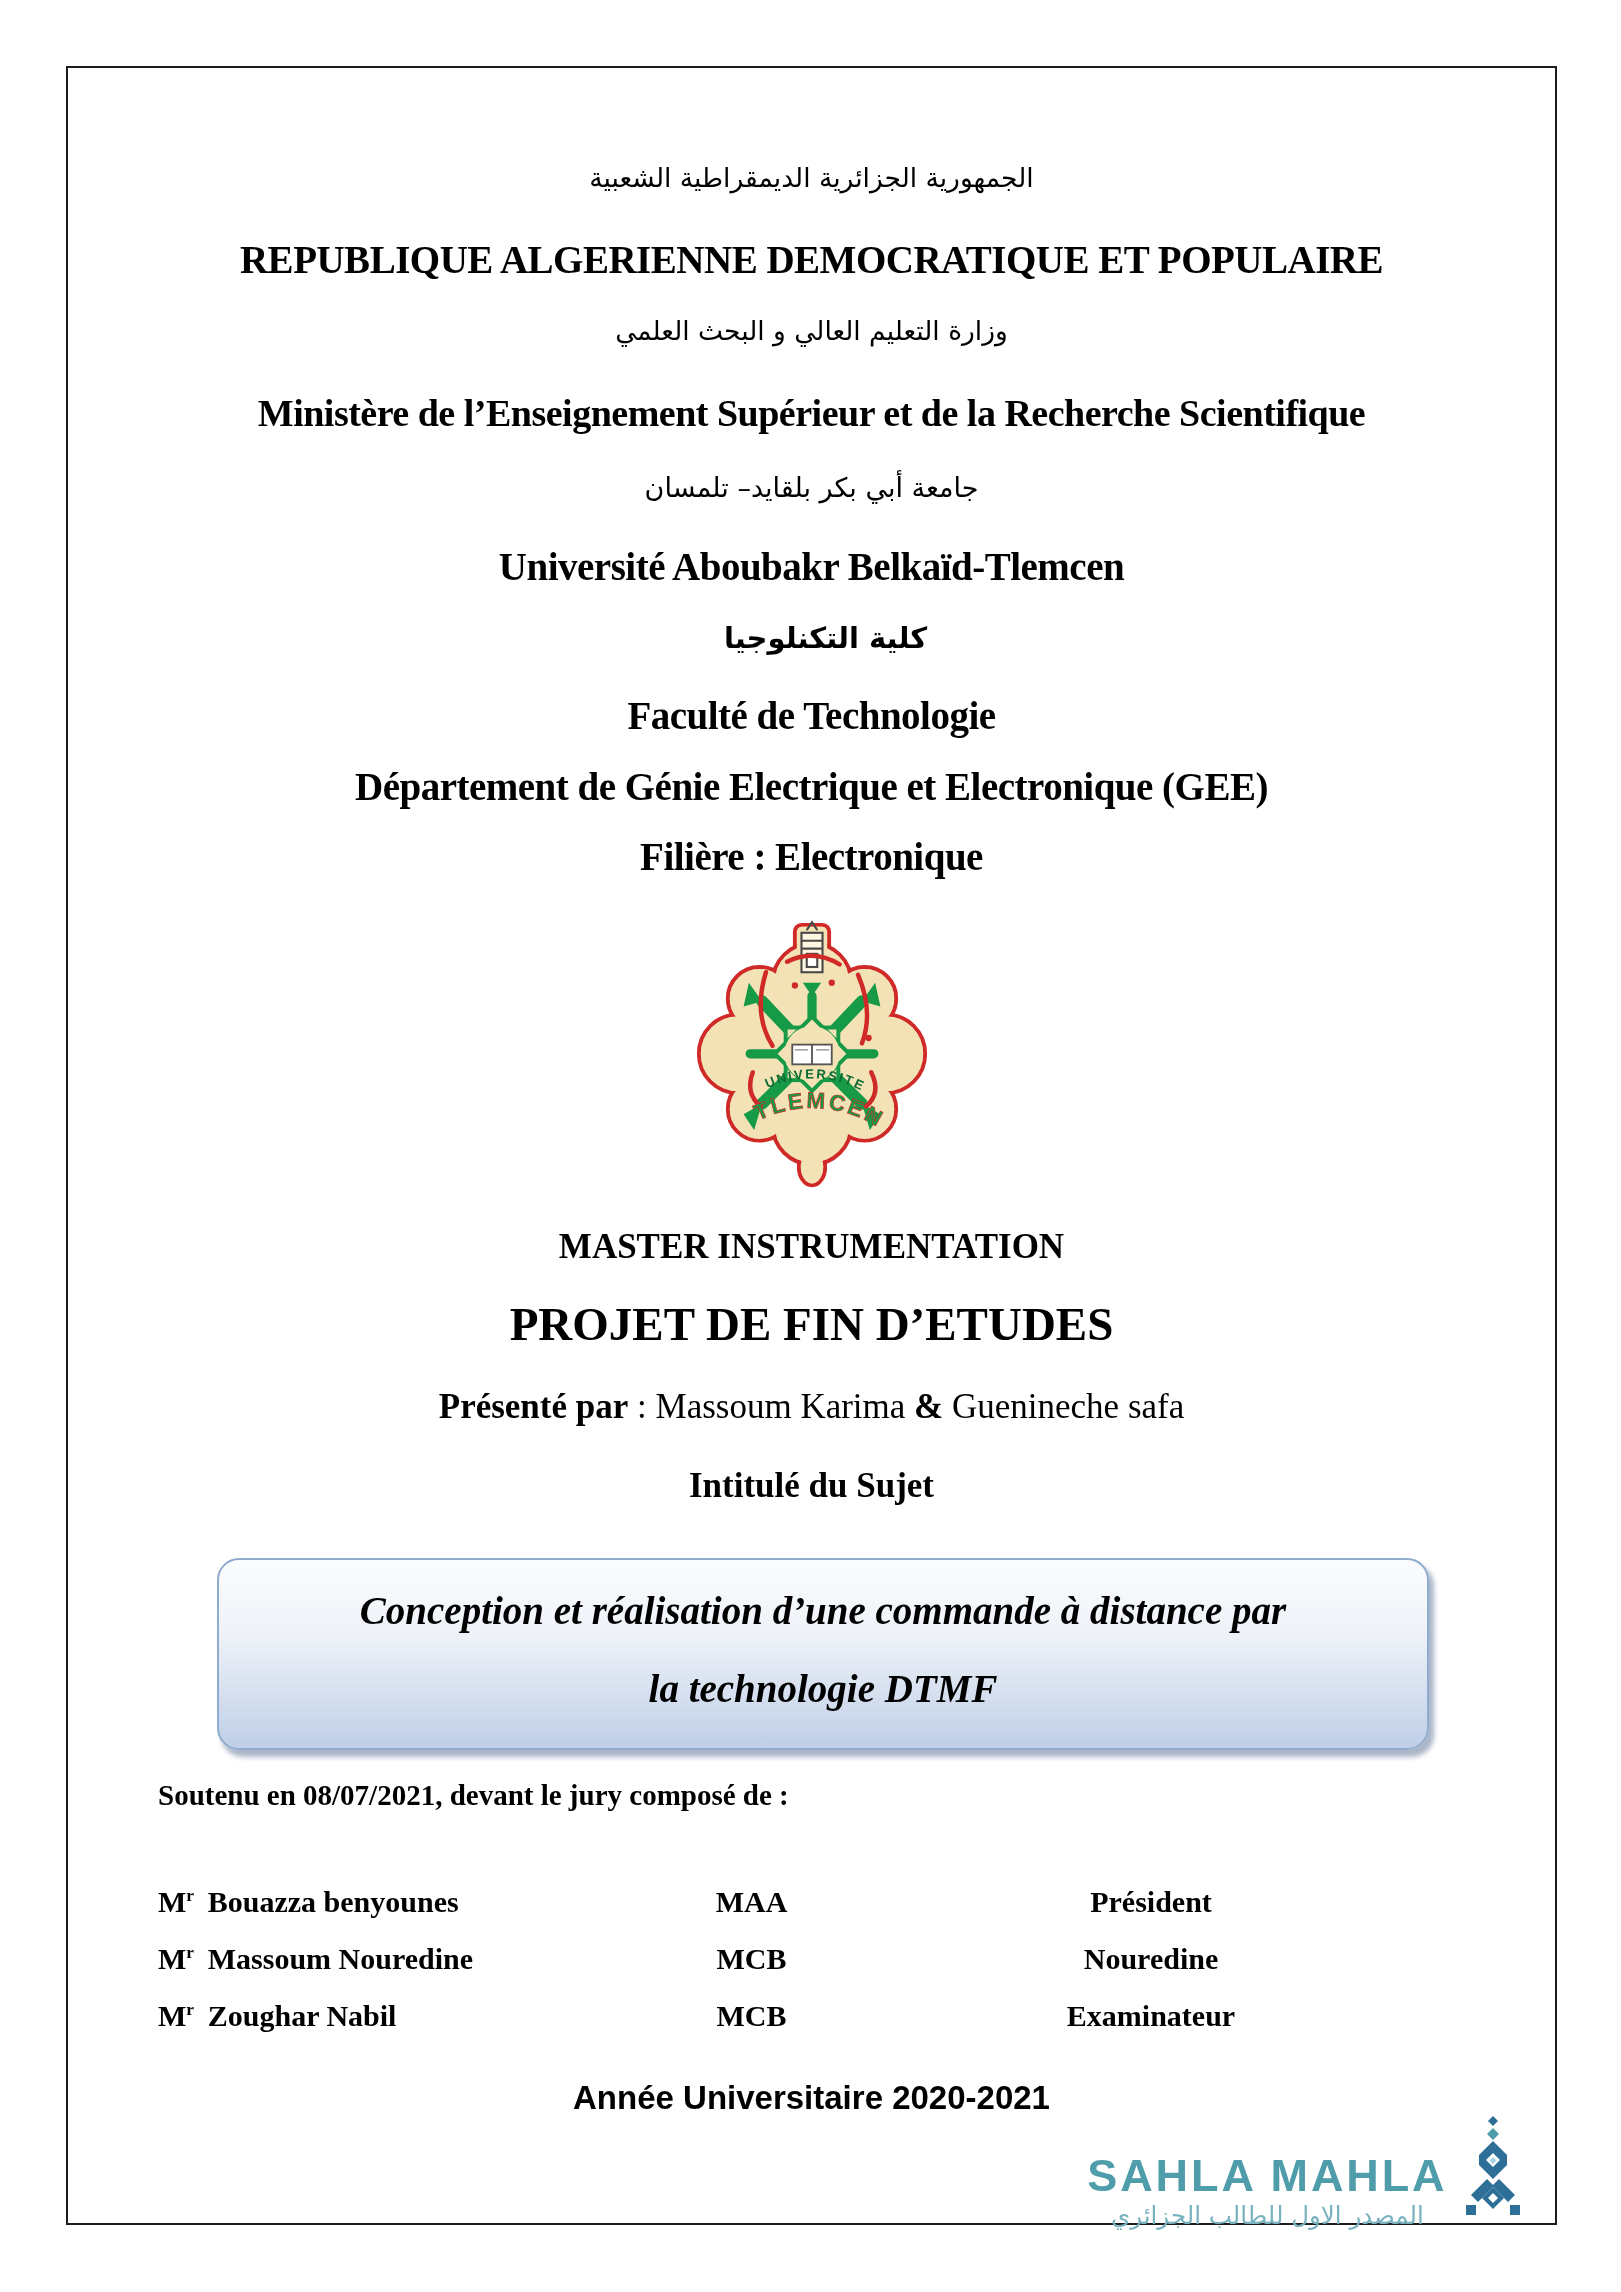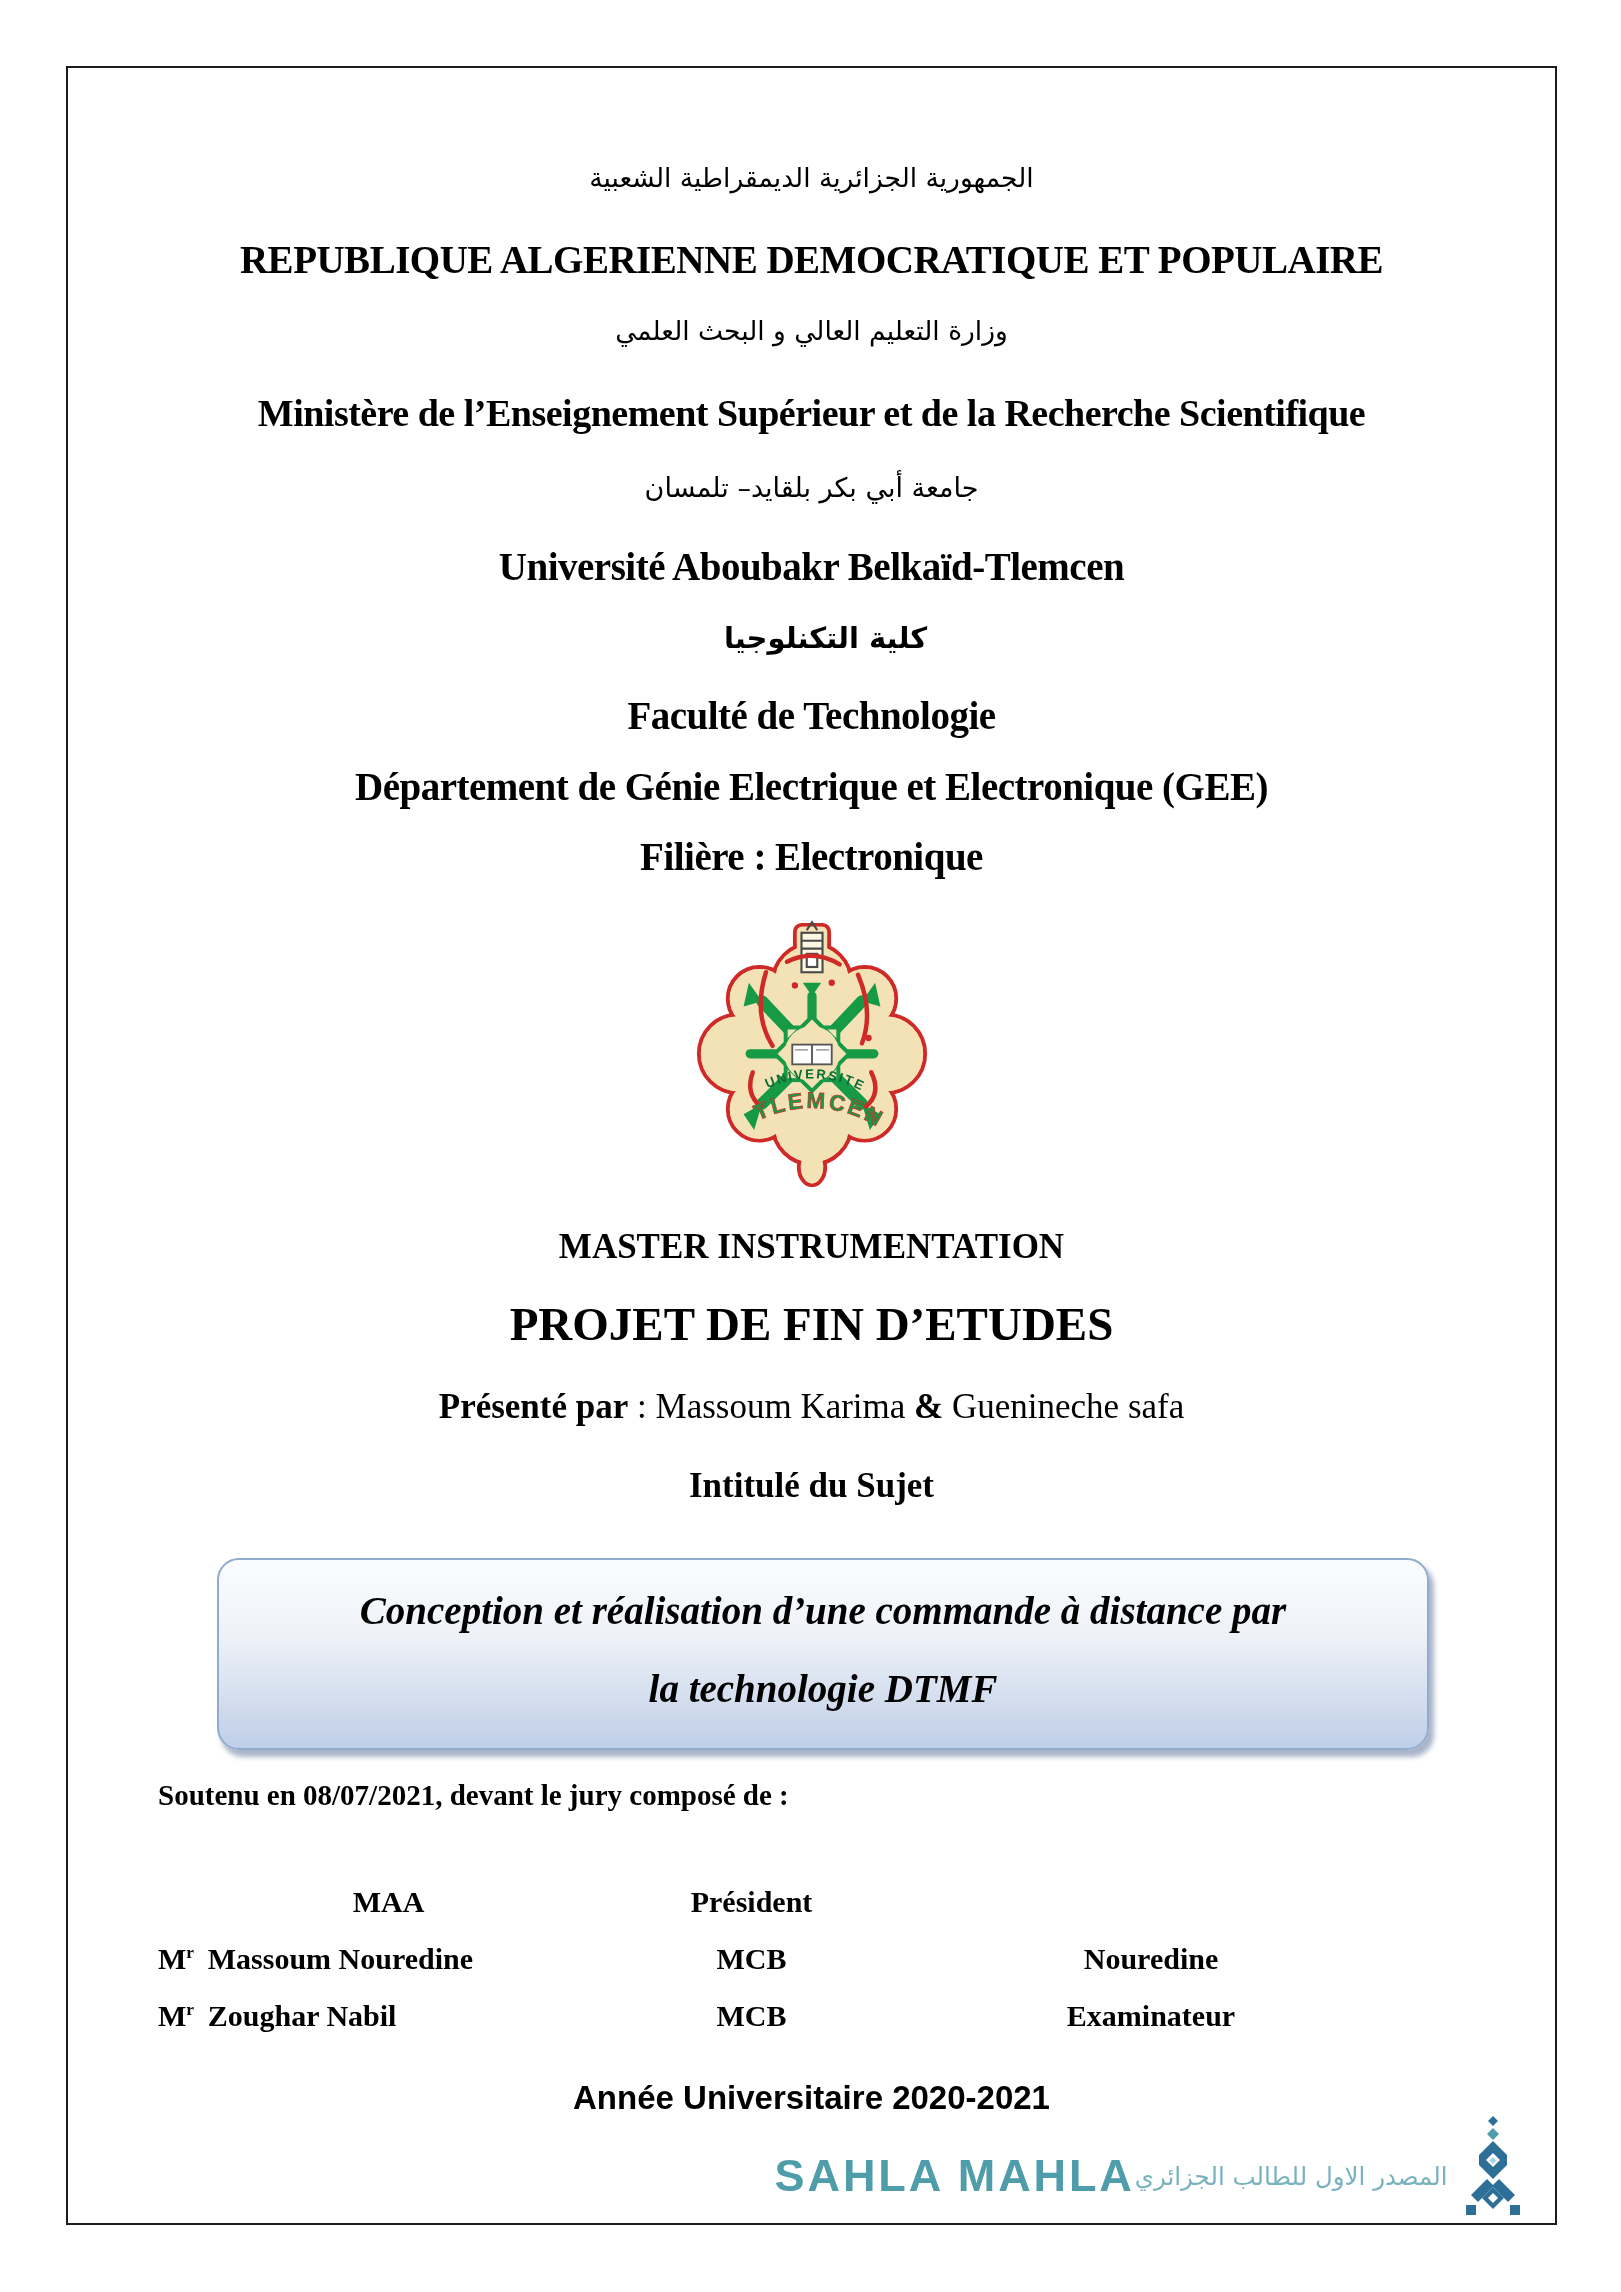--- a/index.html
+++ b/index.html
@@ -44,21 +44,21 @@
   .jury-row sup{font-size:0.58em;}
   .jury-row .jname{margin-left:13.7px;}
   .annee{
     position:absolute;left:0;right:0;top:2011px;text-align:center;
     font-family:"Liberation Sans","DejaVu Sans",sans-serif;
     font-size:33px;font-weight:bold;white-space:nowrap;
   }
   .brand{
     position:absolute;right:21.6px;top:2047px;display:flex;align-items:flex-start;gap:5.9px;
   }
-  .brand-txt{display:flex;flex-direction:row;align-items:center;padding-top:37px;}
+  .brand-txt{display:flex;flex-direction:column;align-items:center;padding-top:37px;}
   .brand-name{
     font-family:"Liberation Sans","DejaVu Sans",sans-serif;
     font-size:45px;font-weight:bold;letter-spacing:2.9px;color:#4f9dab;white-space:nowrap;line-height:1.05;
   }
   .brand-tag{
     font-family:"DejaVu Sans",sans-serif;font-size:24.5px;color:#79b2bf;white-space:nowrap;margin-top:2px;
   }
 </style>
 </head>
 <body>
@@ -179,20 +179,21 @@
 
   <div class="title-box">
     <div class="t1">Conception et réalisation d’une commande à  distance par</div>
     <div class="t2">la technologie DTMF</div>
   </div>
 
   <div class="soutenu">Soutenu en 08/07/2021, devant le jury composé de :</div>
 
   <div class="jury">
     <div class="jury-row">
+      <div class="name-cell"><span>M</span><sup>r</sup><span class="jname">Bouazza benyounes</span></div>
       <div class="grade-cell">MAA</div>
       <div class="role-cell">Président</div>
     </div>
     <div class="jury-row">
       <div class="name-cell"><span>M</span><sup>r</sup><span class="jname">Massoum Nouredine</span></div>
       <div class="grade-cell">MCB</div>
       <div class="role-cell">Nouredine</div>
     </div>
     <div class="jury-row">
       <div class="name-cell"><span>M</span><sup>r</sup><span class="jname">Zoughar Nabil</span></div>

